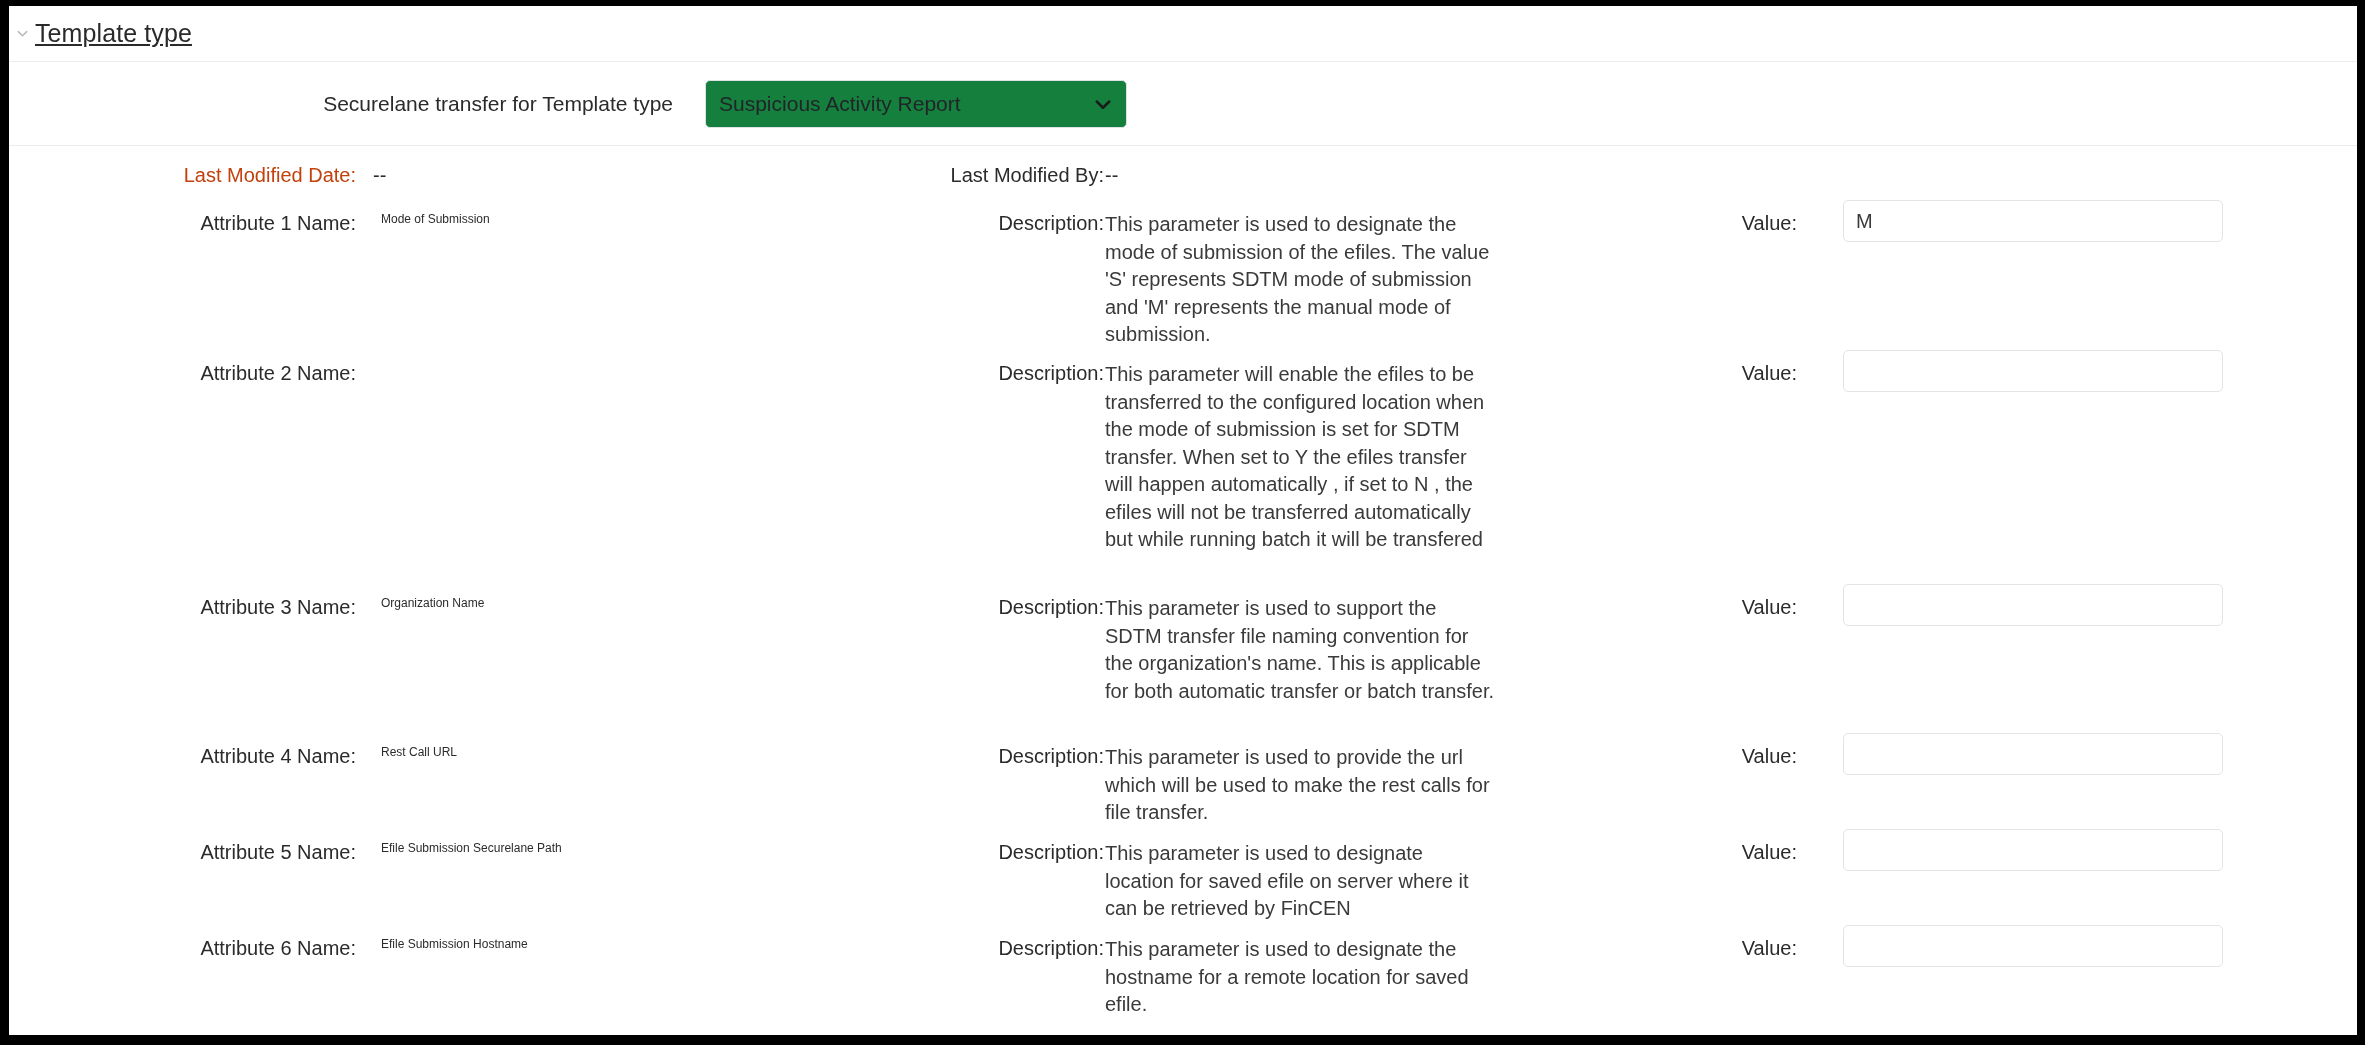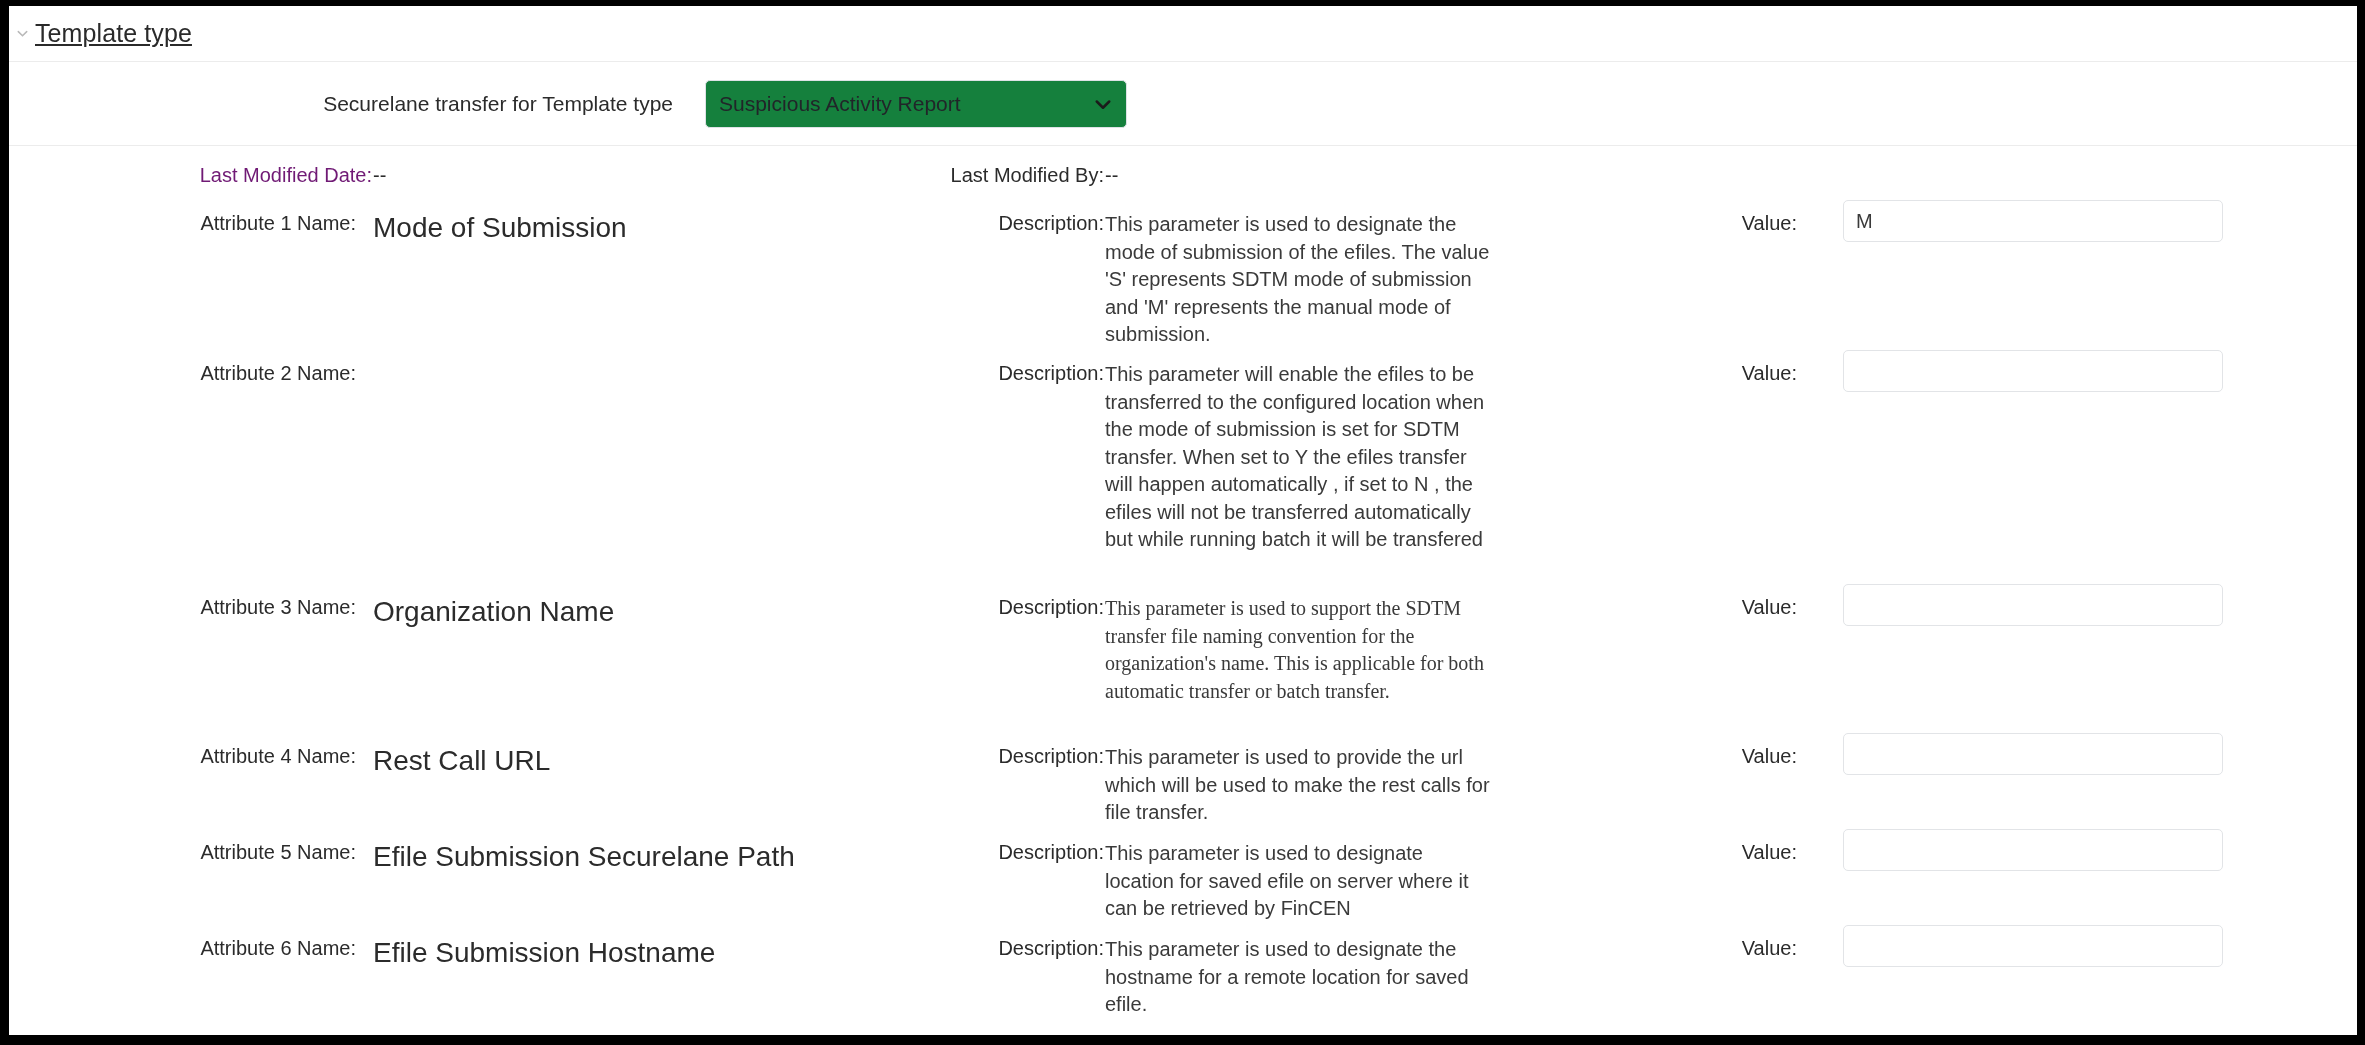--- a/index.html
+++ b/index.html
@@ -126,23 +126,23 @@
     position: absolute;
     left: 0;
     width: 347px;
     text-align: right;
     font-size: 20px;
     color: #2b2b2b;
     white-space: nowrap;
   }
   .col-value {
     position: absolute;
-    left: 364px;
+    left: 372px;
     width: 600px;
-    font-size: 28px;
+    font-size: 12px;
     color: #2b2b2b;
   }
   .col-desc-label {
     position: absolute;
     left: 760px;
     width: 335px;
     text-align: right;
     font-size: 20px;
     color: #2b2b2b;
     white-space: nowrap;
@@ -177,25 +177,25 @@
     color: #3a3a3a;
     background: #ffffff;
     border: 1px solid #e2e4e7;
     border-radius: 5px;
   }
 
   
   .meta-row { height: 48px; }
   .meta-label-1 {
     position: absolute;
-    left: 16px;
+    left: 0;
     width: 347px;
     text-align: right;
     font-size: 20px;
-    color: #701a75;
+    color: #c2410c;
   }
   .meta-val-1 {
     position: absolute;
     left: 364px;
     font-size: 20px;
     color: #2b2b2b;
   }
   .meta-label-2 {
     position: absolute;
     left: 760px;
@@ -269,21 +269,21 @@
         <span class="col-input-label" style="top:0;">Value:</span>
         <span class="col-input-wrap" style="top:-12px;">
           <input class="value-input" type="text" value="" style="">
         </span>
       </div>
 
       <div class="row attr-row" style="height:149px;">
         <span class="col-label" style="top:0;">Attribute 3 Name:</span>
         <span class="col-value" style="top:0;">Organization Name</span>
         <span class="col-desc-label" style="top:0;">Description:</span>
-        <span class="col-desc-text" style="top:-1px;font-family:Liberation Serif, serif;">This parameter is used to support the SDTM transfer file naming convention for the organization's name. This is applicable for both automatic transfer or batch transfer.</span>
+        <span class="col-desc-text" style="top:-1px;">This parameter is used to support the SDTM transfer file naming convention for the organization's name. This is applicable for both automatic transfer or batch transfer.</span>
         <span class="col-input-label" style="top:0;">Value:</span>
         <span class="col-input-wrap" style="top:-12px;">
           <input class="value-input" type="text" value="" style="">
         </span>
       </div>
 
       <div class="row attr-row" style="height:96px;">
         <span class="col-label" style="top:0;">Attribute 4 Name:</span>
         <span class="col-value" style="top:0;">Rest Call URL</span>
         <span class="col-desc-label" style="top:0;">Description:</span>

